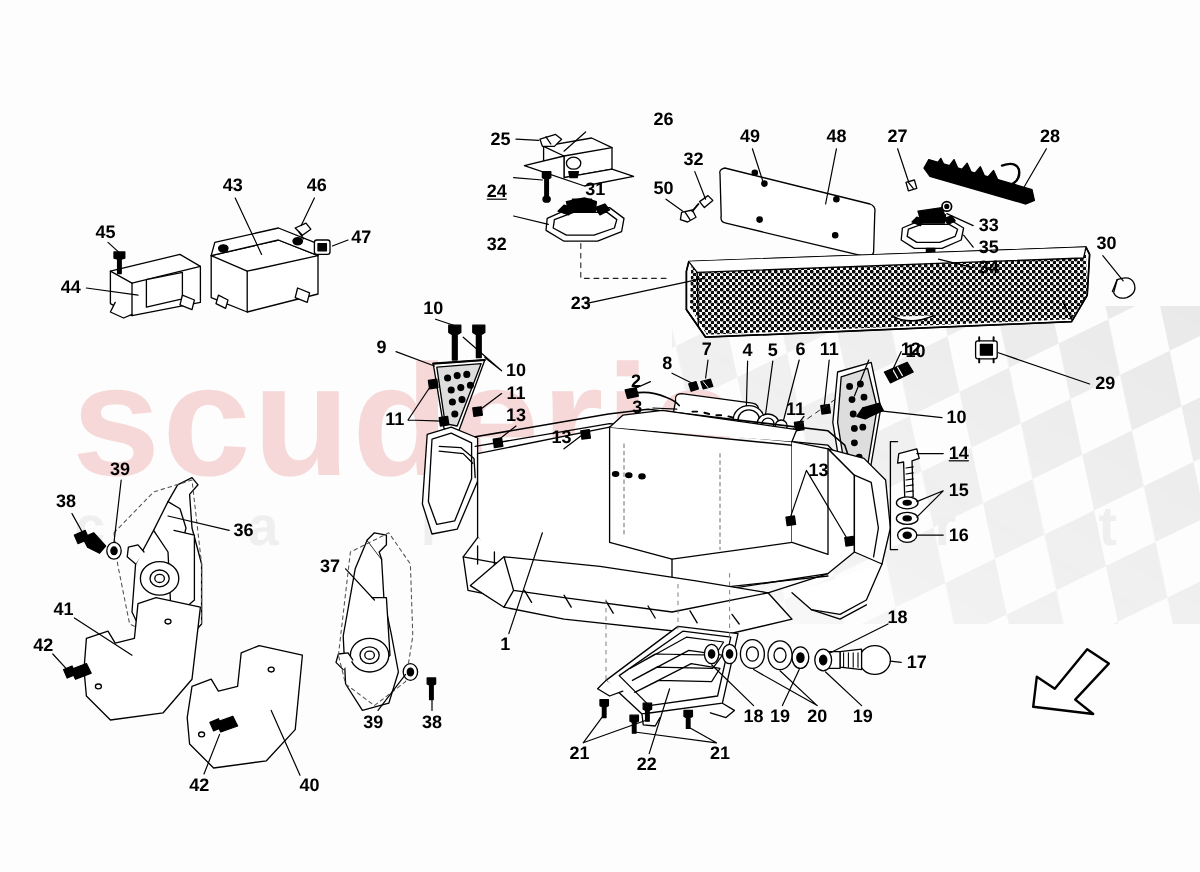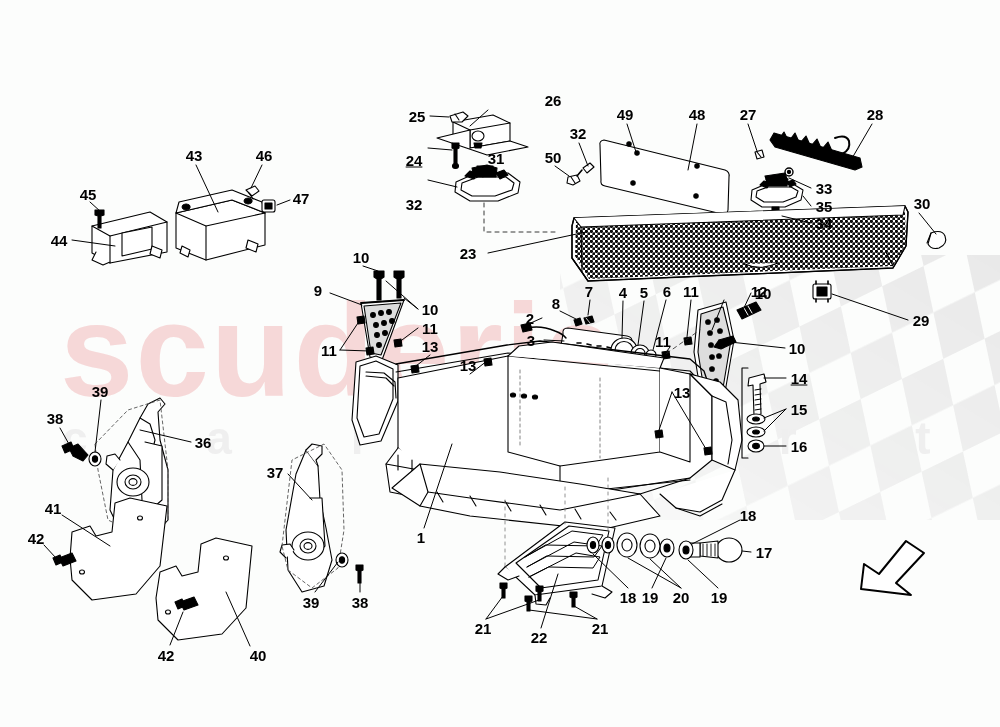--- a/index.html
+++ b/index.html
@@ -591,21 +591,21 @@
       <div class="lbl" style="left: 799px; top: 446px;">16</div>
       <div class="lbl" style="left: 764px; top: 552px;">17</div>
       <div class="lbl" style="left: 748px; top: 515px;">18</div>
       <div class="lbl" style="left: 628px; top: 597px;">18</div>
       <div class="lbl" style="left: 650px; top: 597px;">19</div>
       <div class="lbl" style="left: 719px; top: 597px;">19</div>
       <div class="lbl" style="left: 681px; top: 597px;">20</div>
       <div class="lbl" style="left: 483px; top: 628px;">21</div>
       <div class="lbl" style="left: 600px; top: 628px;">21</div>
       <div class="lbl" style="left: 539px; top: 637px;">22</div>
-      <div class="lbl" style="left: 468px; top: 253px;">23</div>
+      <div class="lbl" style="left: 484px; top: 253px;">23</div>
       <div class="lbl" style="left: 414px; top: 160px; text-decoration: underline;">24</div>
       <div class="lbl" style="left: 417px; top: 116px;">25</div>
       <div class="lbl" style="left: 513px; top: 100px; margin-left: 40px;">26</div>
       <div class="lbl" style="left: 748px; top: 114px;">27</div>
       <div class="lbl" style="left: 875px; top: 114px;">28</div>
       <div class="lbl" style="left: 921px; top: 320px;">29</div>
       <div class="lbl" style="left: 922px; top: 203px;">30</div>
       <div class="lbl" style="left: 496px; top: 158px;">31</div>
       <div class="lbl" style="left: 414px; top: 175px; margin-top: 29px;">32</div>
       <div class="lbl" style="left: 824px; top: 188px;">33</div>

